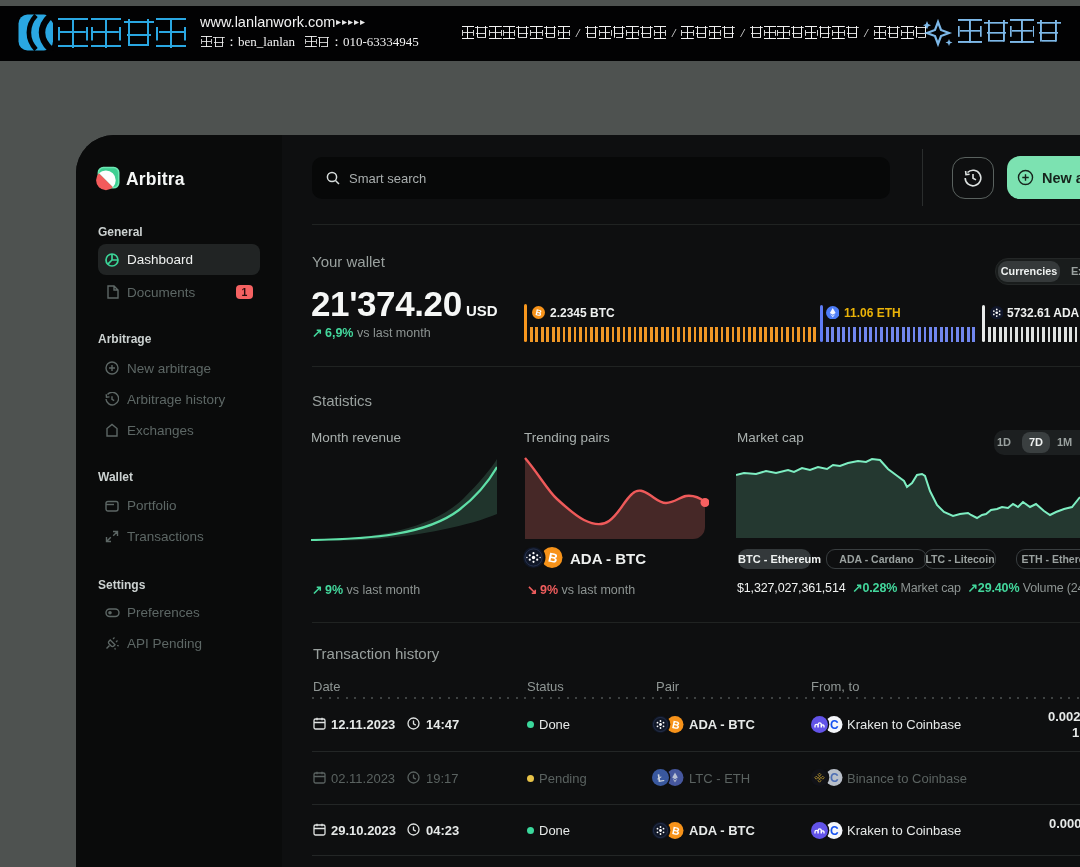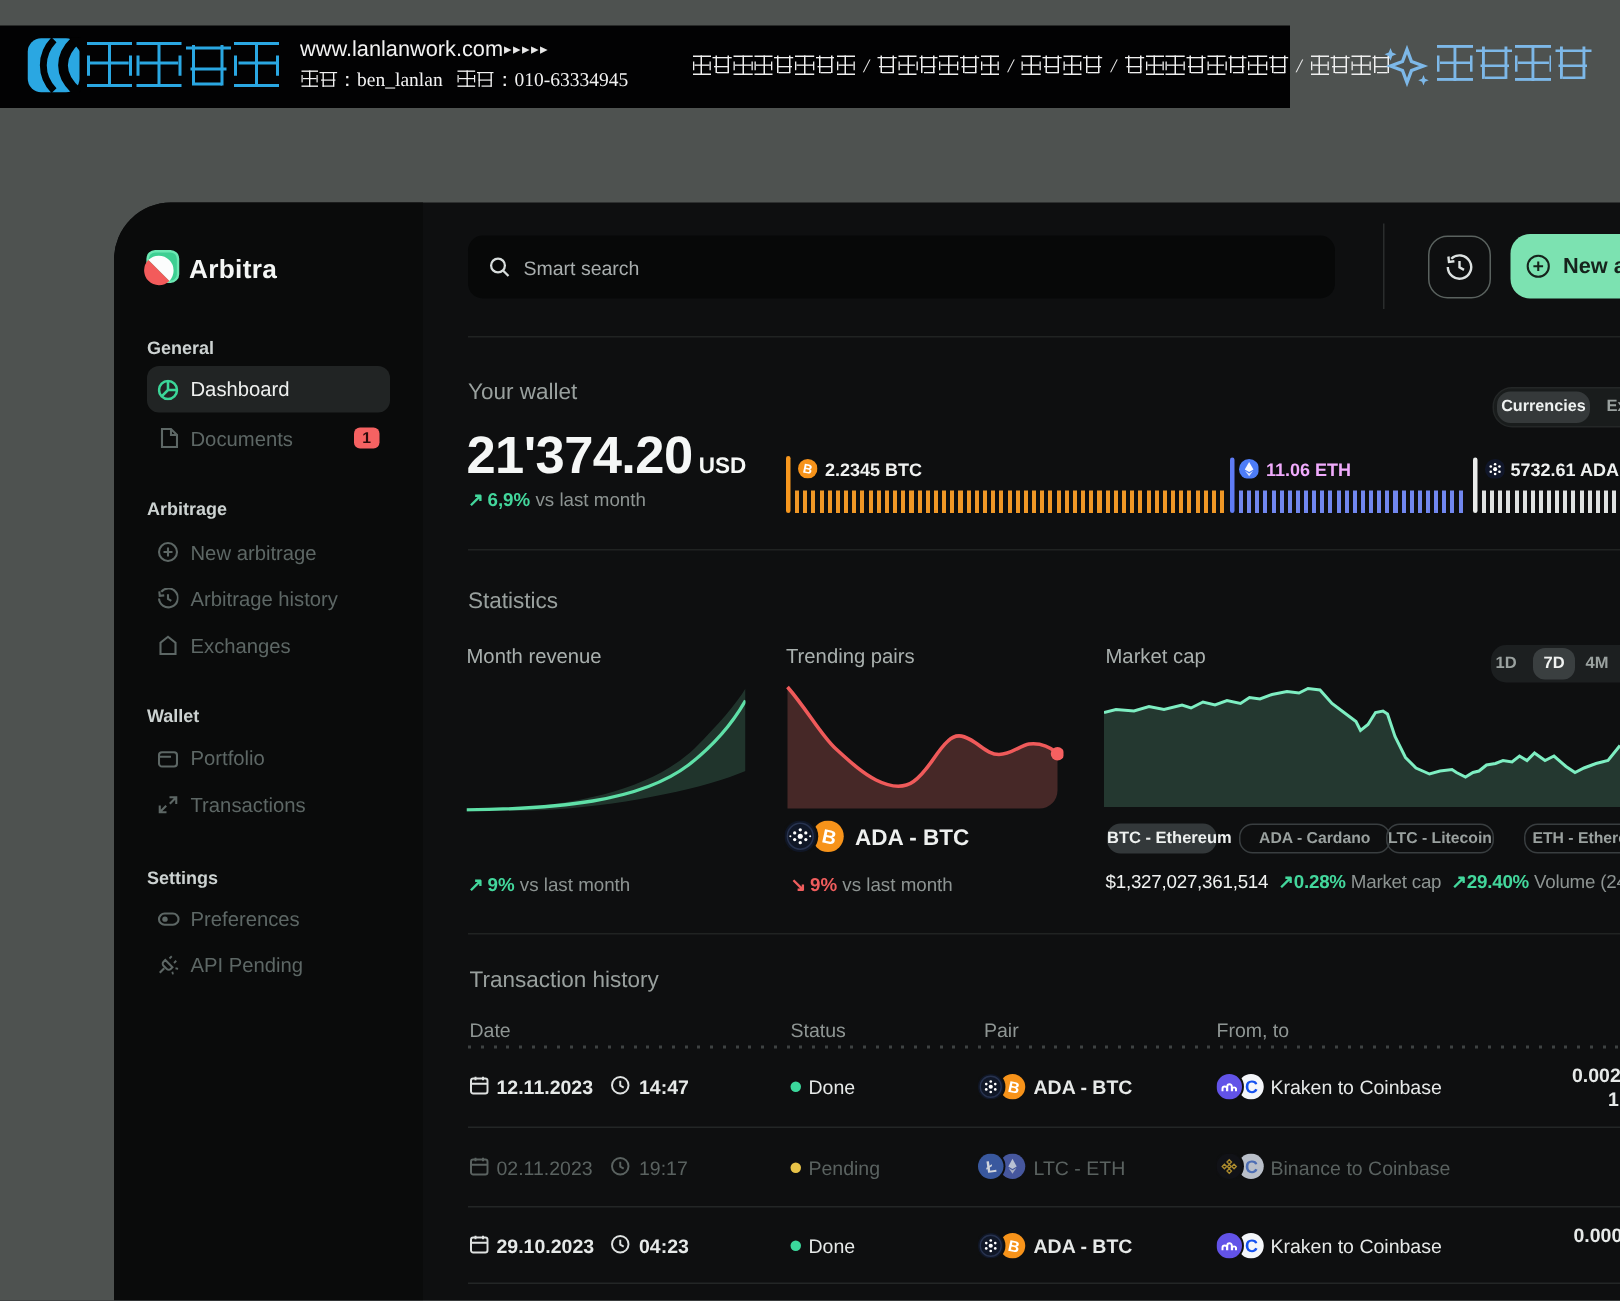--- a/index.html
+++ b/index.html
@@ -2,21 +2,21 @@
 <html><head>
 <meta charset="utf-8">
 <style>
 * { margin:0; padding:0; box-sizing:border-box; }
 html,body { width:1080px; height:867px; overflow:hidden; background:#4e5250; }
 body { font-family:"Liberation Sans", sans-serif; }
 #page { position:relative; width:1080px; height:867px; background:#4e5250; overflow:hidden; }
 .abs { position:absolute; white-space:nowrap; }
 
 
-#hdr { position:absolute; left:0; top:17px; width:860px; height:55px; background:#020203; }
+#hdr { position:absolute; left:0; top:6px; width:1080px; height:55px; background:#020203; }
 .zh { display:inline-block; width:1em; height:1em; margin:0 0.045em; vertical-align:-0.12em;
   background:
     linear-gradient(currentColor,currentColor) 50% 50%/0.08em 100% no-repeat,
     linear-gradient(currentColor,currentColor) 50% 0/100% 0.08em no-repeat,
     linear-gradient(currentColor,currentColor) 50% 48%/86% 0.07em no-repeat,
     linear-gradient(currentColor,currentColor) 50% 100%/100% 0.08em no-repeat,
     linear-gradient(currentColor,currentColor) 0 55%/0.07em 45% no-repeat,
     linear-gradient(currentColor,currentColor) 100% 55%/0.07em 45% no-repeat;
 }
 .zh2 { display:inline-block; width:1em; height:1em; margin:0 0.045em; vertical-align:-0.12em;
@@ -200,21 +200,21 @@
   </svg>
   <div class="abs" style="left:550px;top:306px;font-size:12px;font-weight:bold;color:#eff1f0">2.2345 BTC</div>
 
   <div class="abs" style="left:819.5px;top:304.5px;width:3px;height:37.5px;background:#5f7cf5;border-radius:1.5px"></div>
   <div class="abs" style="left:825.5px;top:327px;width:151px;height:14.5px;background:repeating-linear-gradient(90deg,#7187ef 0 2.7px,transparent 2.7px 5.42px)"></div>
   <svg class="abs" style="left:825.5px;top:305.5px" width="13.5" height="13.5" viewBox="0 0 14 14">
     <circle cx="7" cy="7" r="7" fill="#4d7df7"></circle>
     <path d="M7 2 L10 7.2 L7 9 L4 7.2 Z" fill="#fff" opacity=".95"></path>
     <path d="M7 10 L9.8 8.2 L7 12 L4.2 8.2 Z" fill="#fff" opacity=".8"></path>
   </svg>
-  <div class="abs" style="left:844px;top:306px;font-size:12px;font-weight:bold;color:#f0abfc">11.06 ETH</div>
+  <div class="abs" style="left:844px;top:306px;font-size:12px;font-weight:bold;color:#eab308">11.06 ETH</div>
 
   <div class="abs" style="left:981.5px;top:305px;width:3px;height:37px;background:#e9ebea;border-radius:1.5px"></div>
   <div class="abs" style="left:987.5px;top:327px;width:93px;height:14.5px;background:repeating-linear-gradient(90deg,#dfe2e1 0 2.7px,transparent 2.7px 5.42px)"></div>
   <svg class="abs" style="left:989.5px;top:305.5px" width="13.5" height="13.5" viewBox="0 0 14 14">
     <circle cx="7" cy="7" r="7" fill="#10162a"></circle>
     <g fill="#fff">
         <circle cx="7" cy="7" r="1.4"></circle>
       <circle cx="7" cy="3.6" r="0.9"></circle>
         <circle cx="7" cy="10.4" r="0.9"></circle>
       <circle cx="4" cy="5.2" r="0.9"></circle>
@@ -266,21 +266,21 @@
   <div class="abs" style="left:570px;top:550px;font-size:15px;font-weight:bold;color:#eef0ef">ADA - BTC</div>
   <div class="abs" style="left:527px;top:582px;font-size:12.5px">
     <span style="color:#ef5d5d;font-weight:bold">↘ 9%</span>
     <span class="dim">vs last month</span>
   </div>
 
   <div class="abs" style="left:737px;top:430px;font-size:13.5px;color:#a9b0ae">Market cap</div>
   <div class="abs" style="left:994px;top:430px;width:120px;height:25px;background:#1c1f20;border-radius:10px"></div>
   <div class="abs" style="left:997px;top:430px;font-size:11px;font-weight:bold;color:#9aa19f;line-height:25px">1D</div>
   <div class="abs" style="left:1022px;top:432px;width:28px;height:21px;background:#3a3f40;border-radius:8px;color:#f0f2f1;font-size:11px;font-weight:bold;text-align:center;line-height:21px">7D</div>
-  <div class="abs" style="left:1057px;top:430px;font-size:11px;font-weight:bold;color:#9aa19f;line-height:25px">4M</div>
+  <div class="abs" style="left:1057px;top:430px;font-size:11px;font-weight:bold;color:#9aa19f;line-height:25px">1M</div>
   <svg class="abs" style="left:736px;top:450px" width="344" height="88" viewBox="0 0 344 88">
     <path d="M0 25 L8 23 L20 24 L30 21 L40 23 L52 20 L58 22 L66 18 L74 20 L82 17 L91 19 L97 15 L104 16 L112 13 L122 11 L130 12 L136 9 L144 10 L152 19 L160 25 L168 31 L171 37 L176 33 L181 25 L186 24 L189 26 L194 41 L201 55 L208 62 L217 66 L224 64 L232 63 L235 65 L241 68 L246 65 L250 64 L255 60 L261 59 L266 57 L272 58 L277 54 L282 57 L287 52 L294 57 L300 54 L308 61 L314 65 L320 62 L328 59 L336 57 L344 47 L344 88 L0 88 Z" fill="#243830"></path>
     <path d="M0 25 L8 23 L20 24 L30 21 L40 23 L52 20 L58 22 L66 18 L74 20 L82 17 L91 19 L97 15 L104 16 L112 13 L122 11 L130 12 L136 9 L144 10 L152 19 L160 25 L168 31 L171 37 L176 33 L181 25 L186 24 L189 26 L194 41 L201 55 L208 62 L217 66 L224 64 L232 63 L235 65 L241 68 L246 65 L250 64 L255 60 L261 59 L266 57 L272 58 L277 54 L282 57 L287 52 L294 57 L300 54 L308 61 L314 65 L320 62 L328 59 L336 57 L344 47" fill="none" stroke="#7eeec2" stroke-width="2"></path>
   </svg>
   <div class="abs" style="left:738px;top:549px;width:73px;height:20px;background:#33383a;border-radius:9px;color:#eef1f0;font-size:11px;font-weight:bold;text-align:center;line-height:20px">BTC - Ethereum</div>
   <div class="abs" style="left:826px;top:549px;width:101px;height:20px;border:1px solid #393e40;border-radius:9px;color:#9aa19f;font-size:10.5px;font-weight:bold;text-align:center;line-height:18px">ADA - Cardano</div>
   <div class="abs" style="left:924px;top:549px;width:72px;height:20px;border:1px solid #393e40;border-radius:9px;color:#9aa19f;font-size:10.5px;font-weight:bold;text-align:center;line-height:18px">LTC - Litecoin</div>
   <div class="abs" style="left:1016px;top:549px;width:90px;height:20px;border:1px solid #393e40;border-radius:9px;color:#9aa19f;font-size:10.5px;font-weight:bold;text-align:center;line-height:18px">ETH - Ethereum</div>
   <div class="abs" style="left:737px;top:580px;font-size:12.5px;color:#f0f2f1;letter-spacing:-0.15px">$1,327,027,361,514&nbsp;
     <span class="grn" style="font-weight:bold">↗0.28%</span>

